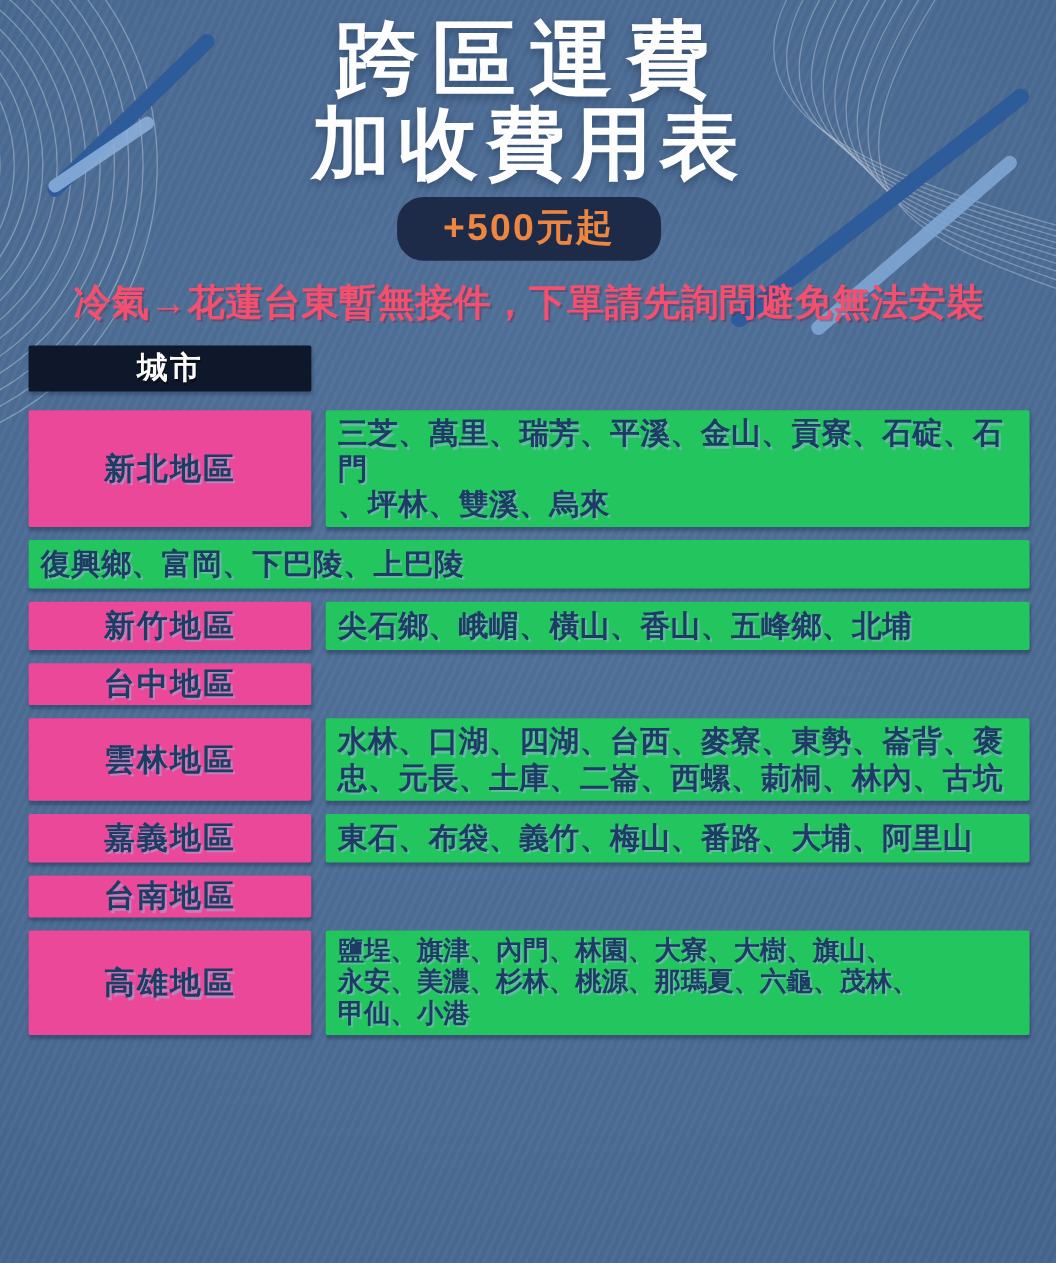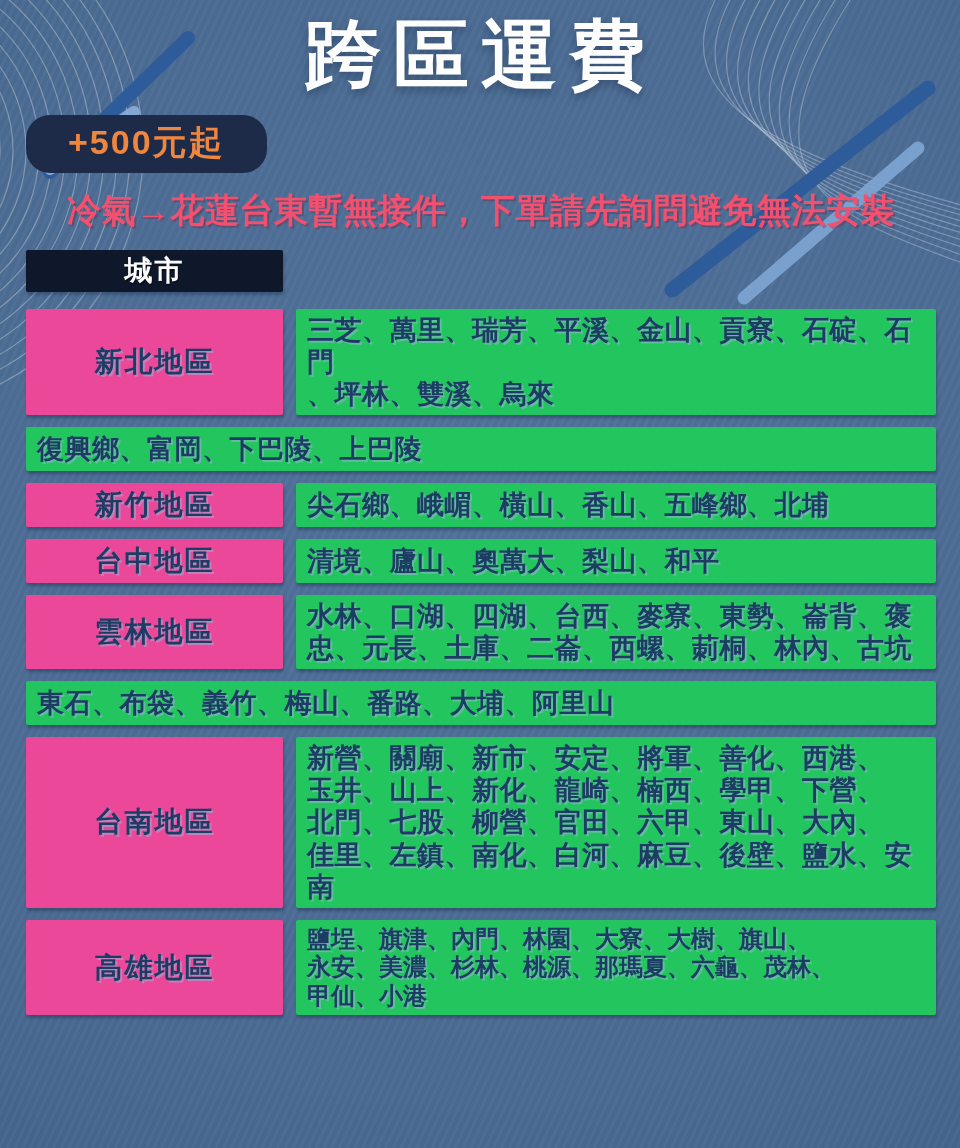--- a/index.html
+++ b/index.html
@@ -15,21 +15,21 @@
   .deco {
     position: absolute; top: 0; left: 0; z-index: 0; pointer-events: none;
   }
   .content { position: relative; z-index: 1; padding: 16px 24px 0 26px; }
 
   .title { text-align: center; color: #fdfdfd; font-weight: bold;
            text-shadow: 0 4px 8px rgba(10,25,50,0.35); }
   .title-line1 { display: block; font-size: 76px; line-height: 1.02; letter-spacing: 12px; }
   .title-line2 { display: block; font-size: 72px; line-height: 1.05; letter-spacing: 7px; }
 
-  .badge-wrap { margin-top: 21px; }
+  .badge-wrap { text-align: center; margin-top: 10px; }
   .badge {
     display: inline-block; background: #1d2b48; color: #ef8640;
     font-size: 34px; font-weight: bold; letter-spacing: 2px;
     padding: 5px 42px 7px; border-radius: 24px;
   }
 
   .warning {
     margin-top: 15px; text-align: center; white-space: nowrap;
     color: #f2506e; font-size: 34px; font-weight: bold; letter-spacing: 0.5px;
     text-shadow: 2px 2px 0 rgba(120,20,45,0.30);
@@ -100,20 +100,21 @@
     <line x1="50" y1="169" x2="134" y2="112" stroke="#8db2dd" stroke-width="12" opacity="0.85"></line>
     <line x1="928" y1="88" x2="672" y2="290" stroke="#2e5c9a" stroke-width="15"></line>
     <line x1="918" y1="148" x2="744" y2="298" stroke="#7fa6d4" stroke-width="13" opacity="0.9"></line>
   </g>
 </svg>
 
 <div class="content">
 
   <h1 class="title">
     <span class="title-line1">跨區運費</span>
+    <span class="title-line2">加收費用表</span>
   </h1>
 
   <div class="badge-wrap">
     <span class="badge">+500元起</span>
   </div>
 
   <div class="warning">冷氣→花蓮台東暫無接件，下單請先詢問避免無法安裝</div>
 
   <div class="fee-table">
     <div class="row header-row">
@@ -130,39 +131,35 @@
     <div class="region-cell">復興鄉、富岡、下巴陵、上巴陵</div>
   </div>
 
   <div class="row">
     <div class="city-cell">新竹地區</div>
     <div class="region-cell">尖石鄉、峨嵋、橫山、香山、五峰鄉、北埔</div>
   </div>
 
   <div class="row">
     <div class="city-cell">台中地區</div>
-    <div class="region-cell">清境、廬山、奧萬大、梨山、和平</div>
   </div>
 
   <div class="row">
     <div class="city-cell">雲林地區</div>
     <div class="region-cell">水林、口湖、四湖、台西、麥寮、東勢、崙背、褒
 忠、元長、土庫、二崙、西螺、莿桐、林內、古坑</div>
   </div>
 
   <div class="row">
+    <div class="city-cell">嘉義地區</div>
     <div class="region-cell">東石、布袋、義竹、梅山、番路、大埔、阿里山</div>
   </div>
 
   <div class="row">
     <div class="city-cell">台南地區</div>
-    <div class="region-cell">新營、關廟、新市、安定、將軍、善化、西港、
-玉井、山上、新化、龍崎、楠西、學甲、下營、
-北門、七股、柳營、官田、六甲、東山、大內、
-佳里、左鎮、南化、白河、麻豆、後壁、鹽水、安南</div>
   </div>
 
   <div class="row">
     <div class="city-cell">高雄地區</div>
     <div class="region-cell">鹽埕、旗津、內門、林園、大寮、大樹、旗山、
 永安、美濃、杉林、桃源、那瑪夏、六龜、茂林、
 甲仙、小港</div>
   </div>
 
 </div>

